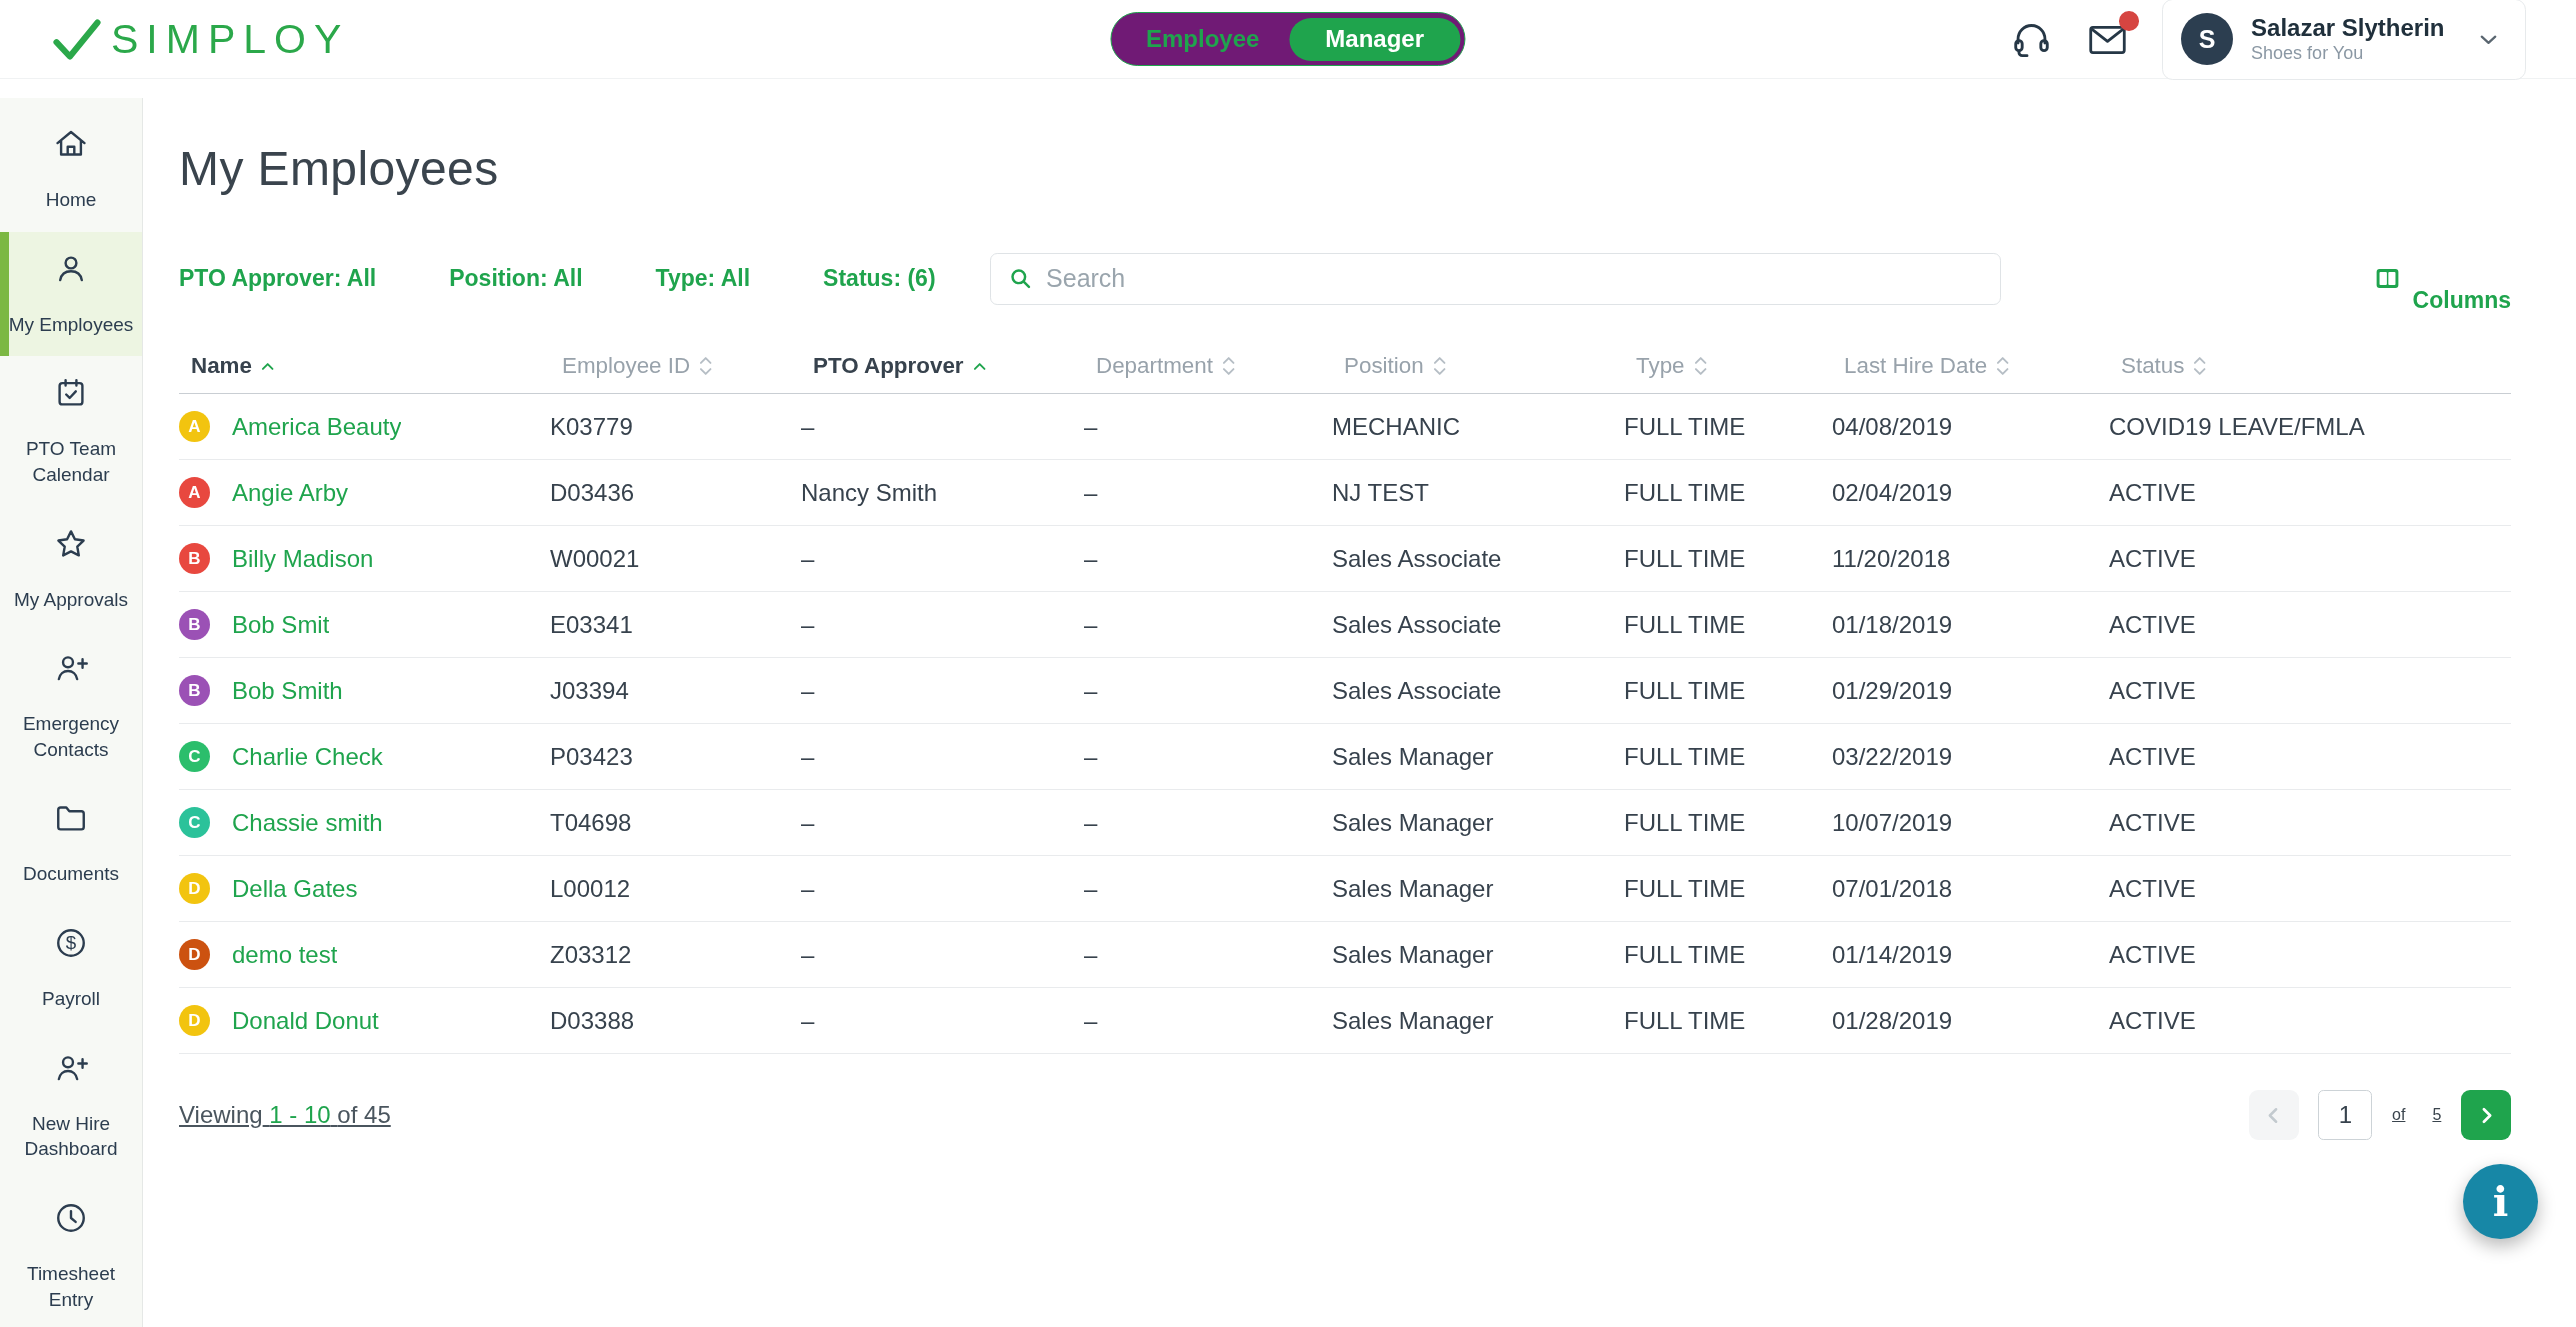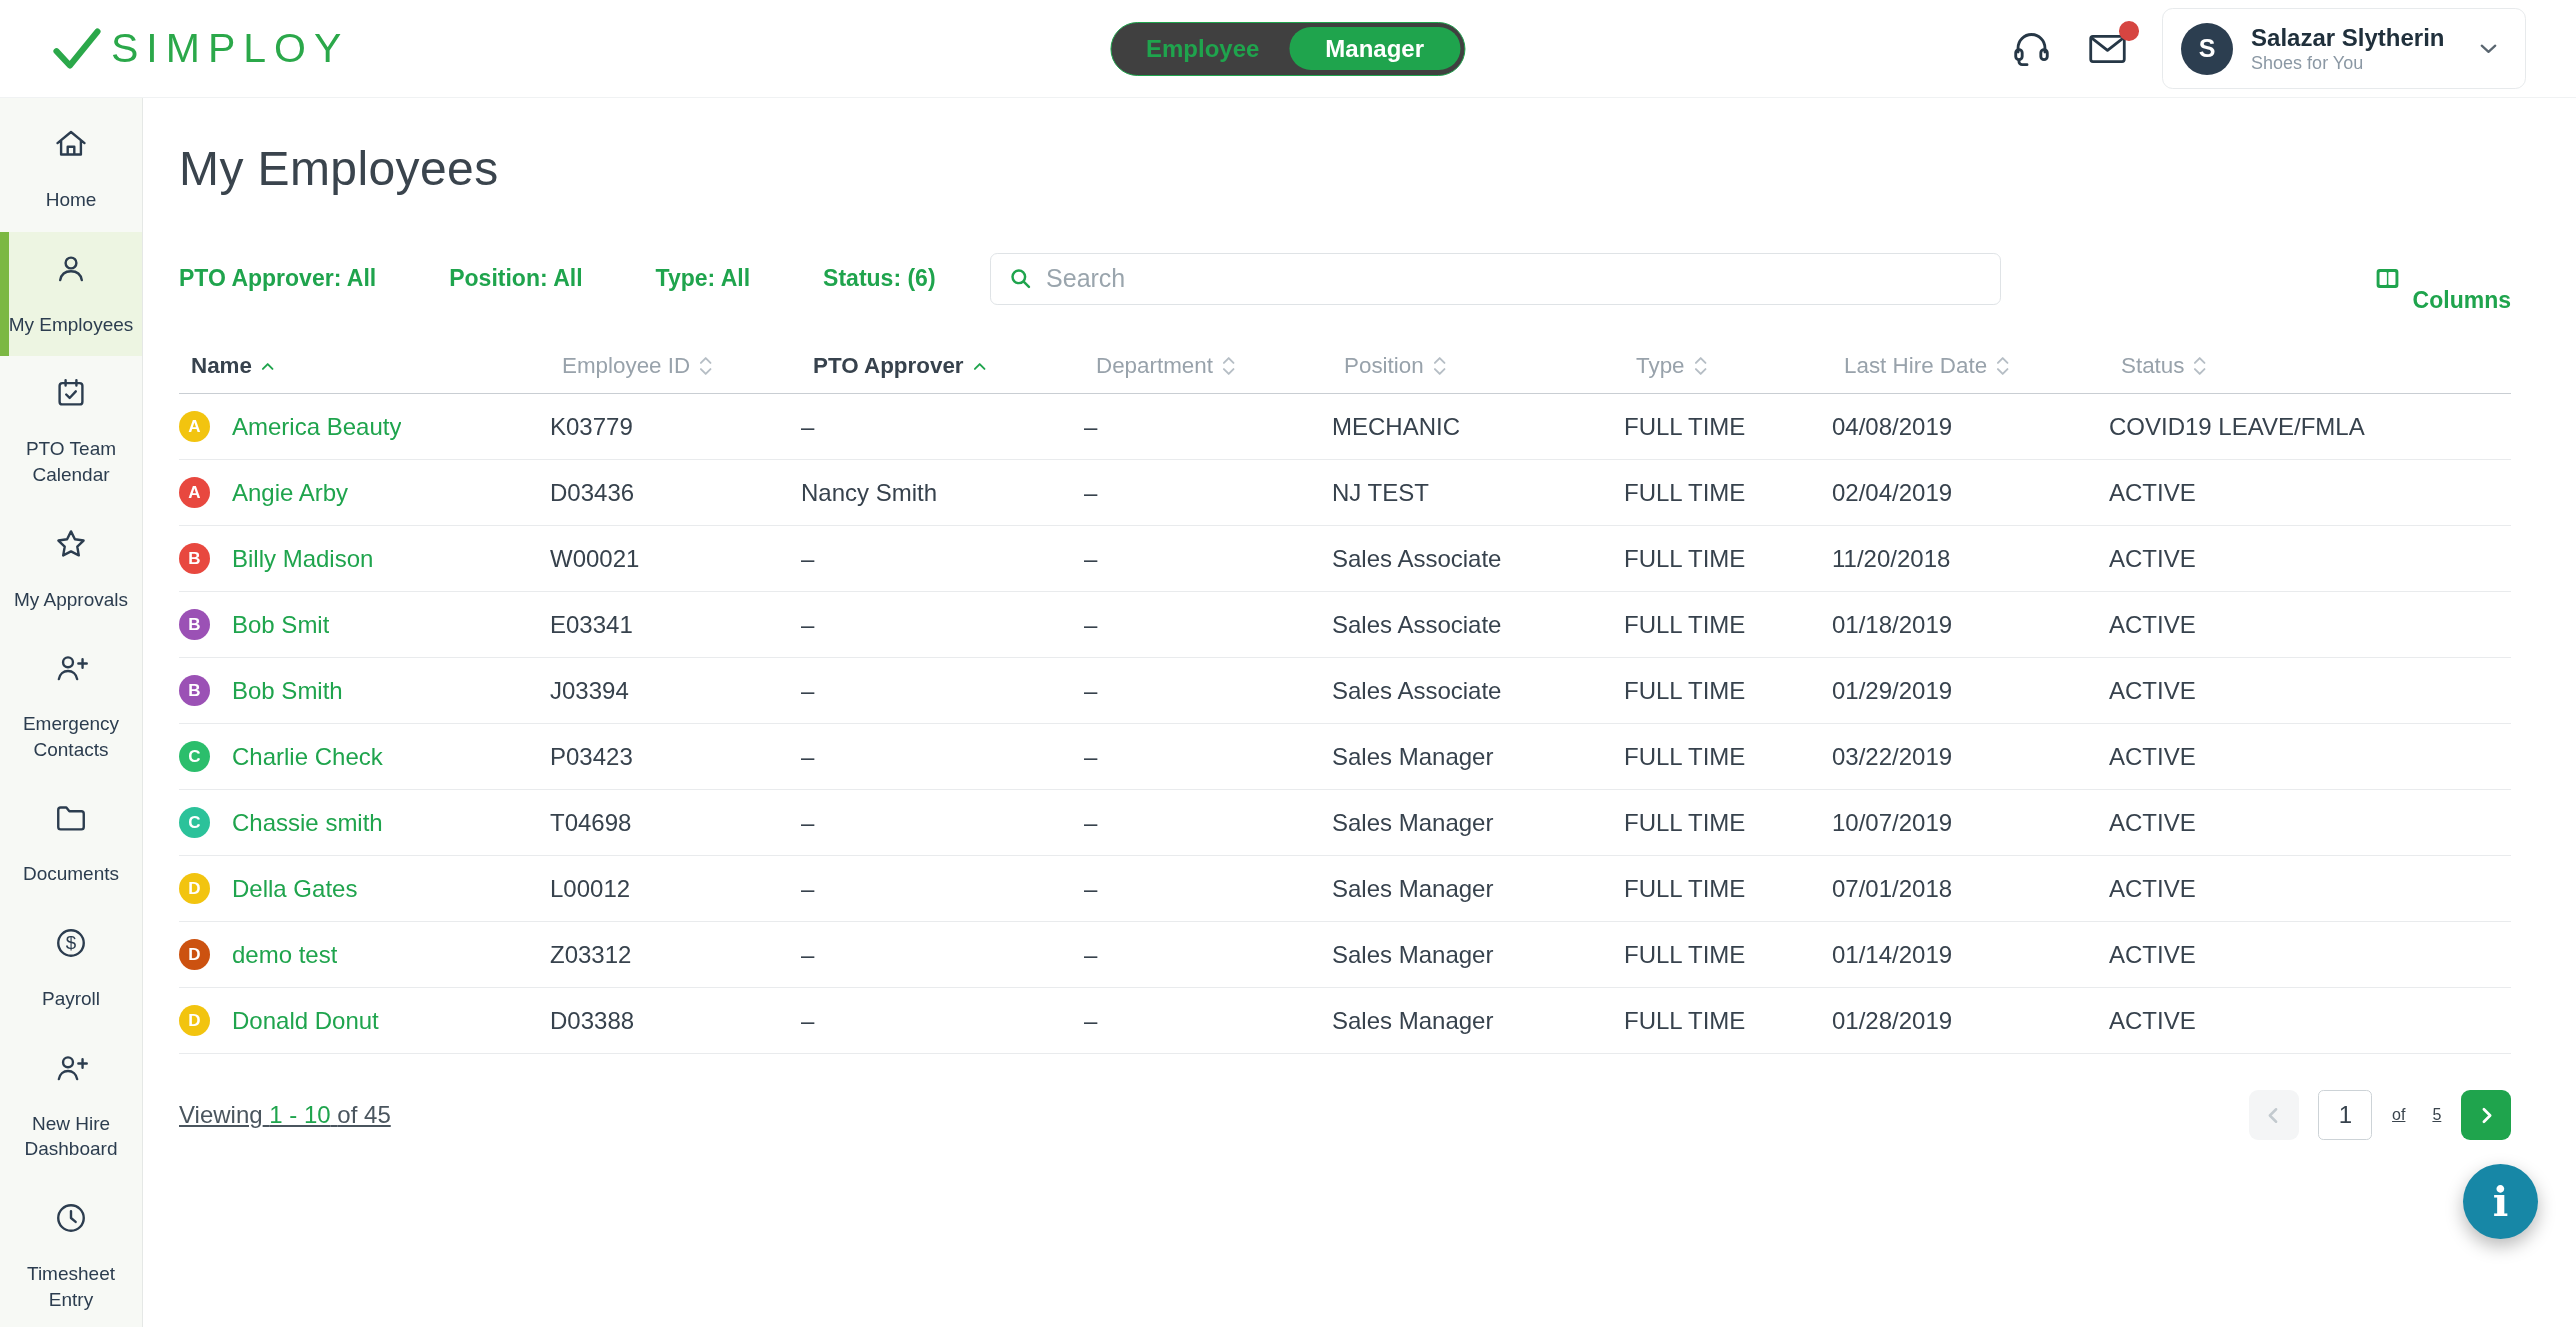--- a/index.html
+++ b/index.html
@@ -18,27 +18,27 @@
     --card-border:#E7EAEC;
     --red-dot:#D64541;
     --info-teal:#1787A6;
   }
   *{margin:0;padding:0;box-sizing:border-box;}
   html,body{width:2576px;height:1327px;overflow:hidden;background:#fff;
     font-family:"Liberation Sans", sans-serif;color:var(--ink);}
   svg{display:block;}
 
   
-  .topbar{position:relative;height:98px;background:#fff;display:flex;align-items:center;
+  .topbar{position:relative;height:79px;background:#fff;display:flex;align-items:center;
     border-bottom:0.9px solid #F0F2F3;}
   .logo{display:flex;align-items:center;gap:9px;margin-left:52px;}
   .logo-text{font-size:41px;letter-spacing:8px;color:var(--logo-green);font-weight:400;}
   .role-toggle{position:absolute;left:50%;top:50%;transform:translate(-50%,-50%);
     display:flex;align-items:center;border:1.8px solid var(--green);border-radius:894px;
-    background:#404040;padding:4.5px;justify-content:center;}
+    background:#701a75;padding:4.5px;justify-content:center;}
   .role-btn{border:none;background:transparent;color:var(--green);font-size:24px;font-weight:600;
     padding:0 30px;height:43px;border-radius:894px;font-family:inherit;cursor:pointer;}
   .role-btn.active{background:var(--green);color:#fff;padding:0 36px;}
   .top-right{margin-left:auto;display:flex;align-items:center;gap:32px;margin-right:50px;}
   .icon-btn{position:relative;background:none;border:none;cursor:pointer;color:var(--ink-strong);}
   .mail-dot{position:absolute;top:-7.2px;right:-9px;width:19.7px;height:19.7px;border-radius:50%;
     background:var(--red-dot);}
   .user-card{display:flex;align-items:center;gap:18px;border:1.8px solid var(--card-border);
     border-radius:10.7px;background:#fff;height:81px;padding:0 23px 0 18px;cursor:pointer;}
   .user-avatar{width:52px;height:52px;border-radius:50%;background:#2C3E50;color:#fff;

